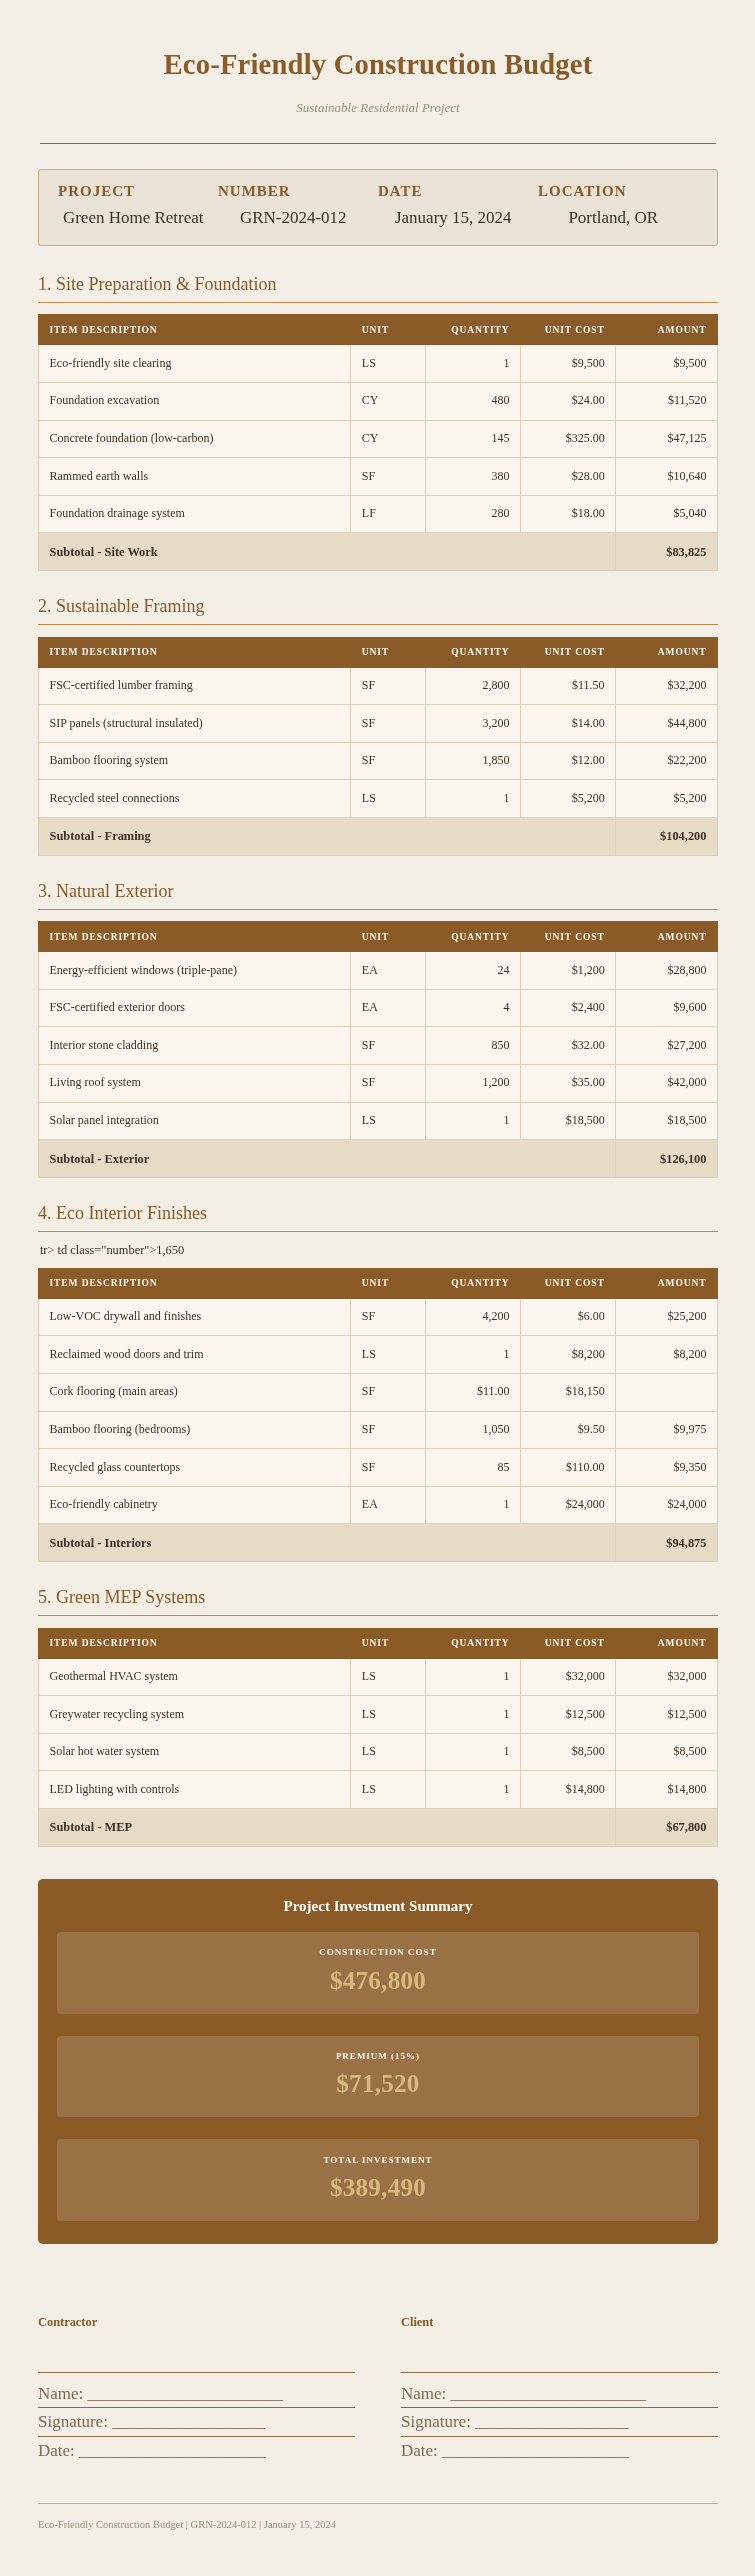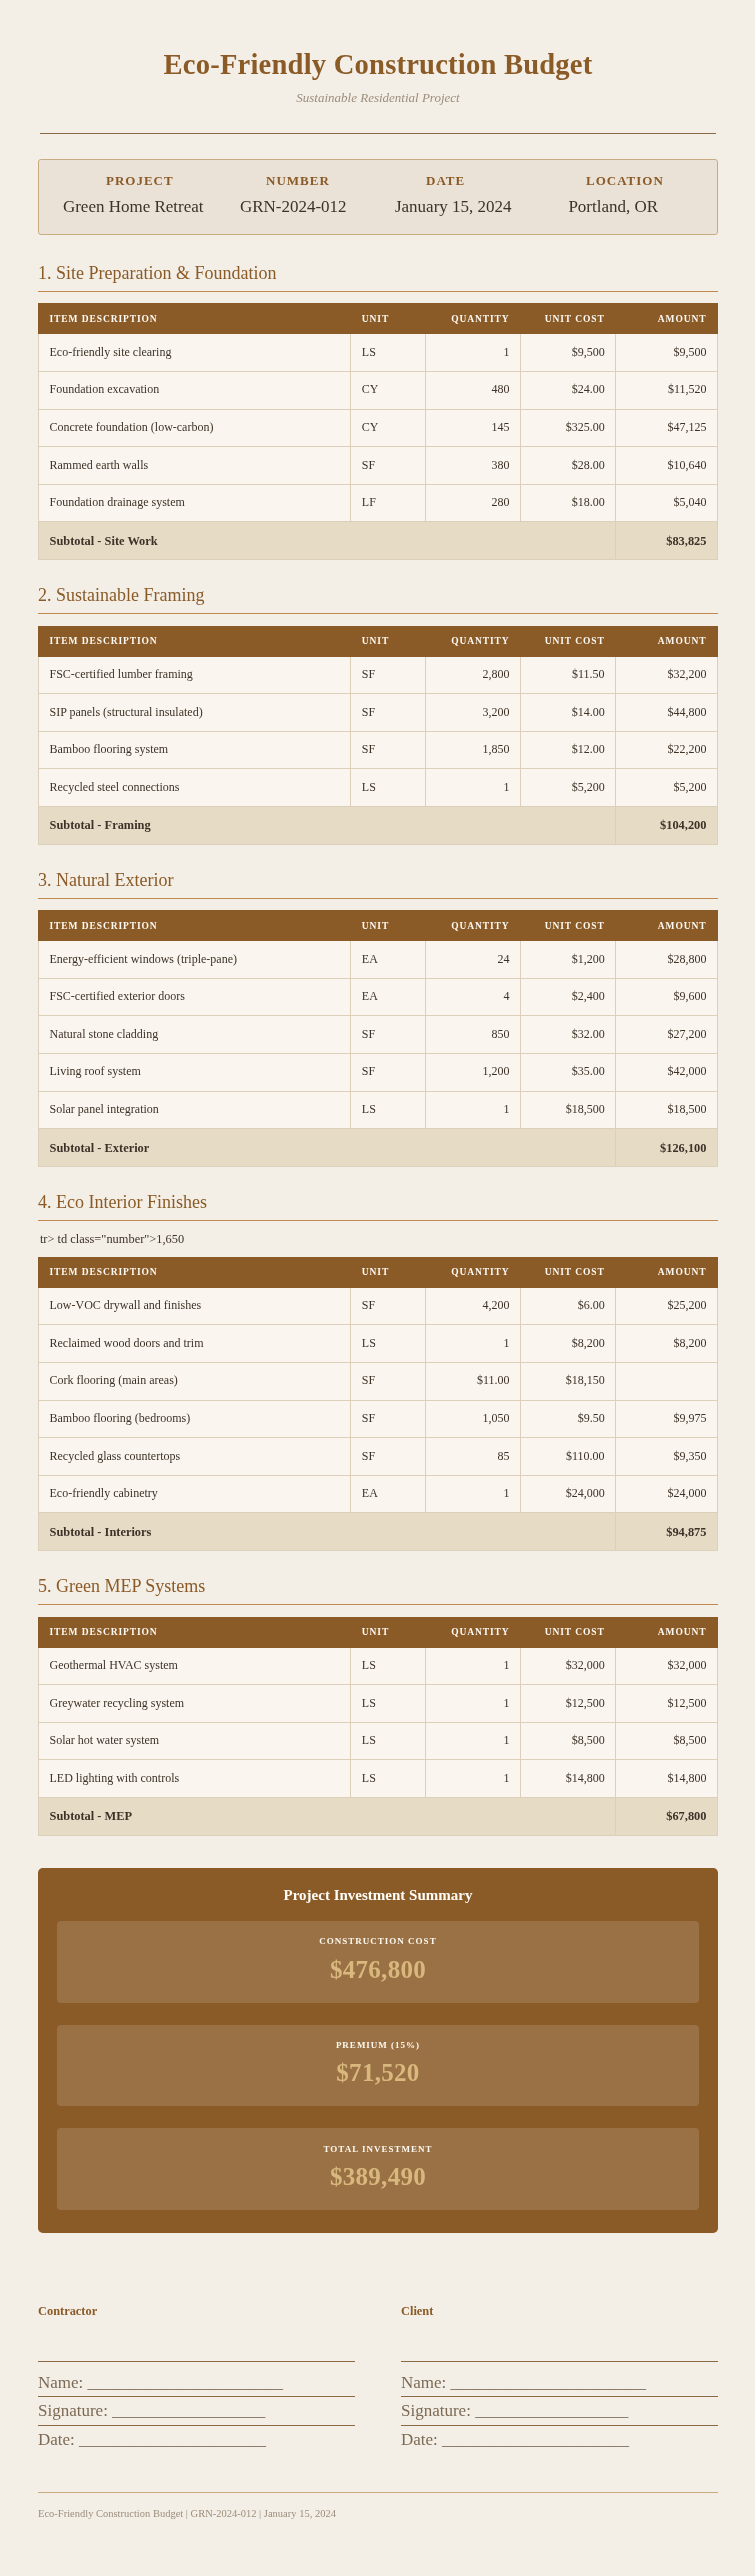--- a/index.html
+++ b/index.html
@@ -8,40 +8,40 @@
     background: #f4efe6;
     font-family: "Liberation Serif", "DejaVu Serif", serif;
     color: #3d3228;
   }
   .page { width: 756px; box-sizing: border-box; padding: 32px 38px 28.6px 38px; }
 
   
   .doc-header { text-align: center; padding-top: 17px; padding-bottom: 7.6px; }
   .doc-title {
     font-size: 28.6px; font-weight: bold; color: #8a5a27;
-    letter-spacing: 0.2px; margin: 0 0 9px 0;
+    letter-spacing: 0.2px; margin: 0 0 19px 0;
   }
   .doc-subtitle {
     font-size: 13px; font-style: italic; color: #9c8e7c; margin: 0 0 19px 0;
   }
   .header-rule { border-bottom: 1.9px solid #8a6a45; margin: 0 1.9px 25px 1.9px; }
 
   
   .info-bar {
     background: #eae2d6;
     border: 1px solid #c9ab81;
     border-radius: 2.9px;
     padding: 13.3px 19px 15.2px 19px;
     display: flex;
     margin-bottom: 28.6px;
   }
   .info-cell { flex: 1 1 0; padding-right: 9.5px; }
   .info-label {
-    font-size: 13px; font-weight: bold; letter-spacing: 1px;
-    text-transform: uppercase; color: #8a5a27; margin-bottom: 6.7px; margin-left: 48px;
+    font-size: 15px; font-weight: bold; letter-spacing: 1px;
+    text-transform: uppercase; color: #8a5a27; margin-bottom: 6.7px;
   }
   .info-value { font-size: 17px; color: #3d3228; line-height: 1.35; text-align: center; }
 
   
   .section { margin-bottom: 25px; }
   .section-title {
     font-size: 18px; font-weight: normal; color: #8a5a27;
     margin: 0 0 6.7px 0; padding: 0;
   }
   .section-rule { border-bottom: 1px solid #c08a4e; margin-bottom: 11.4px; }
@@ -302,21 +302,21 @@
               <td class="num">$28,800</td>
             </tr>
             <tr>
               <td>FSC-certified exterior doors</td>
               <td>EA</td>
               <td class="num">4</td>
               <td class="num">$2,400</td>
               <td class="num">$9,600</td>
             </tr>
             <tr>
-              <td>Natural stone cladding</td>
+              <td>Interior stone cladding</td>
               <td>SF</td>
               <td class="num">850</td>
               <td class="num">$32.00</td>
               <td class="num">$27,200</td>
             </tr>
             <tr>
               <td>Living roof system</td>
               <td>SF</td>
               <td class="num">1,200</td>
               <td class="num">$35.00</td>

